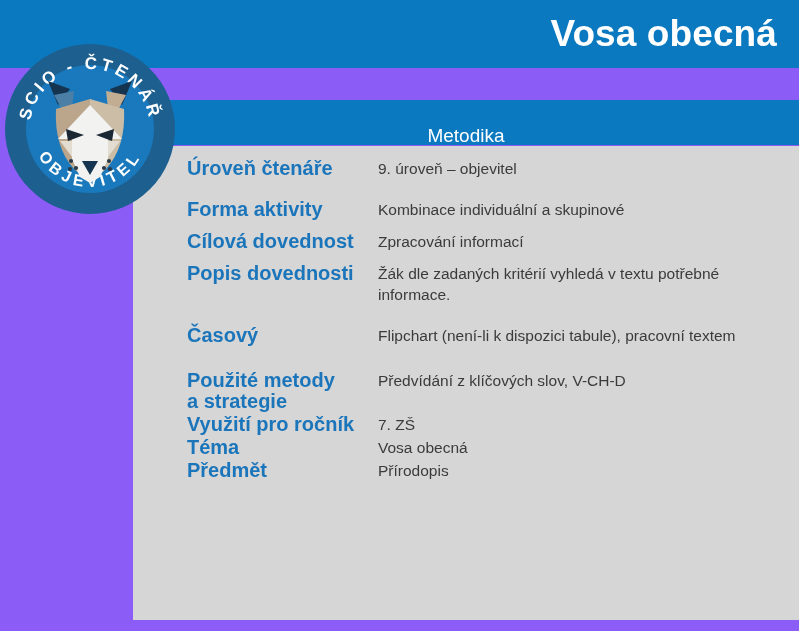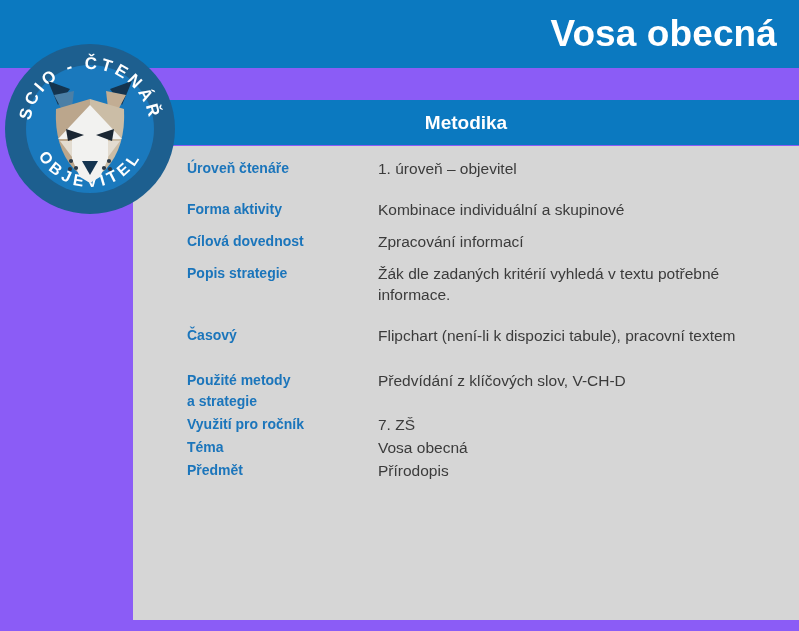--- a/index.html
+++ b/index.html
@@ -45,28 +45,28 @@
     position: absolute;
     left: 133px;
     top: 100px;
     width: 666px;
     height: 45px;
     background: #0b79c0;
   }
   .section-band-title {
     position: absolute;
     left: 0;
-    top: 0;
+    top: 13px;
     width: 100%;
     height: 45px;
     line-height: 45px;
     text-align: center;
     color: #ffffff;
     font-size: 19px;
-    font-weight: bold;
+    font-weight: normal;
   }
 
   
   .panel {
     position: absolute;
     left: 133px;
     top: 146px;
     width: 666px;
     height: 474px;
     background: #d6d6d6;
@@ -80,21 +80,21 @@
     width: 600px;
     border-collapse: collapse;
   }
   .meta-table td {
     vertical-align: top;
     padding: 0;
   }
   .cell-label {
     width: 191px;
     color: #1b75bb;
-    font-size: 14px;
+    font-size: 20px;
     font-weight: bold;
     line-height: 21px;
     padding-bottom: 11px !important;
     white-space: pre-line;
   }
   .cell-value {
     color: #3b3b3b;
     font-size: 15.5px;
     font-weight: normal;
     line-height: 21px;
@@ -135,32 +135,32 @@
 
   <div class="section-band">
     <div class="section-band-title">Metodika</div>
   </div>
 
   <div class="panel">
     <table class="meta-table">
       <tbody>
           <tr class="wide">
             <td class="cell-label">Úroveň čtenáře</td>
-            <td class="cell-value">1. úroveň – objevitel</td>
+            <td class="cell-value">9. úroveň – objevitel</td>
           </tr>
           <tr>
             <td class="cell-label">Forma aktivity</td>
             <td class="cell-value">Kombinace individuální a skupinové</td>
           </tr>
           <tr>
             <td class="cell-label">Cílová dovednost</td>
             <td class="cell-value">Zpracování informací</td>
           </tr>
           <tr class="wide">
-            <td class="cell-label">Popis strategie</td>
+            <td class="cell-label">Popis dovednosti</td>
             <td class="cell-value">Žák dle zadaných kritérií vyhledá v textu potřebné informace.</td>
           </tr>
           <tr class="xwide">
             <td class="cell-label">Časový</td>
             <td class="cell-value">Flipchart (není-li k dispozici tabule), pracovní textem</td>
           </tr>
           <tr class="tight">
             <td class="cell-label">Použité metody
 a strategie</td>
             <td class="cell-value">Předvídání z klíčových slov, V-CH-D</td>

